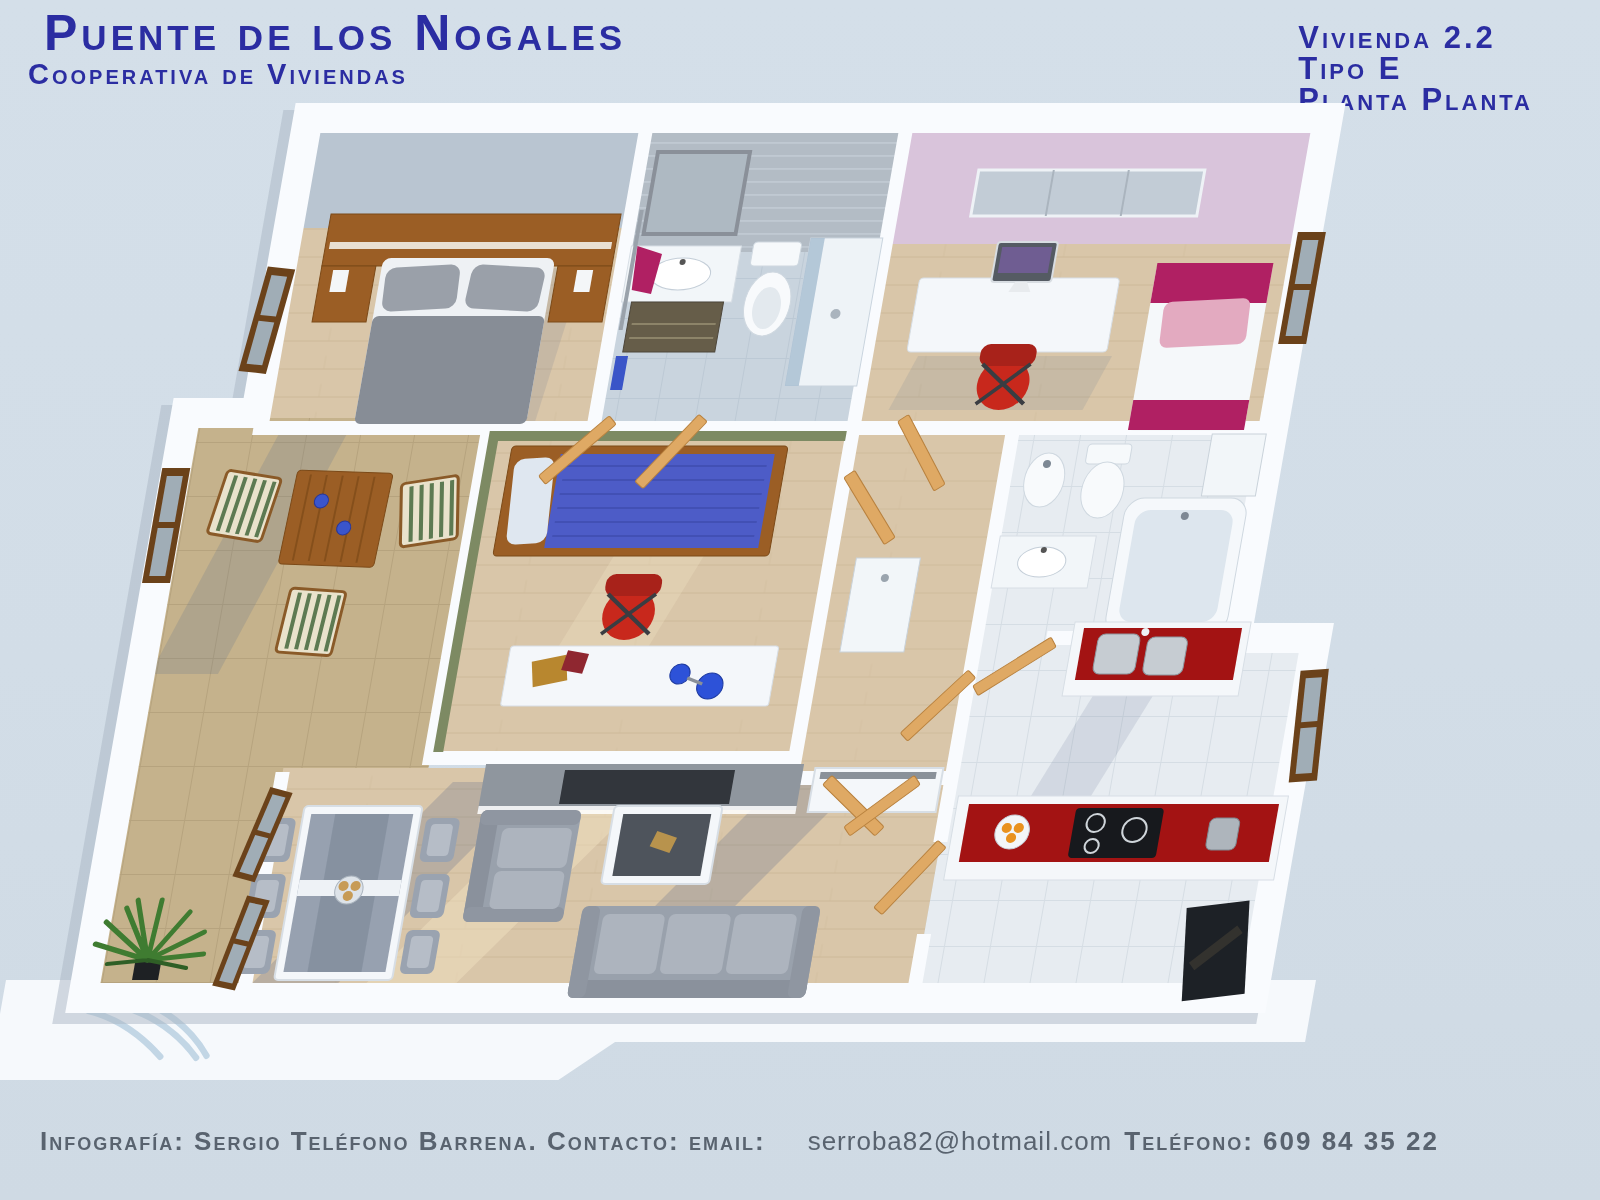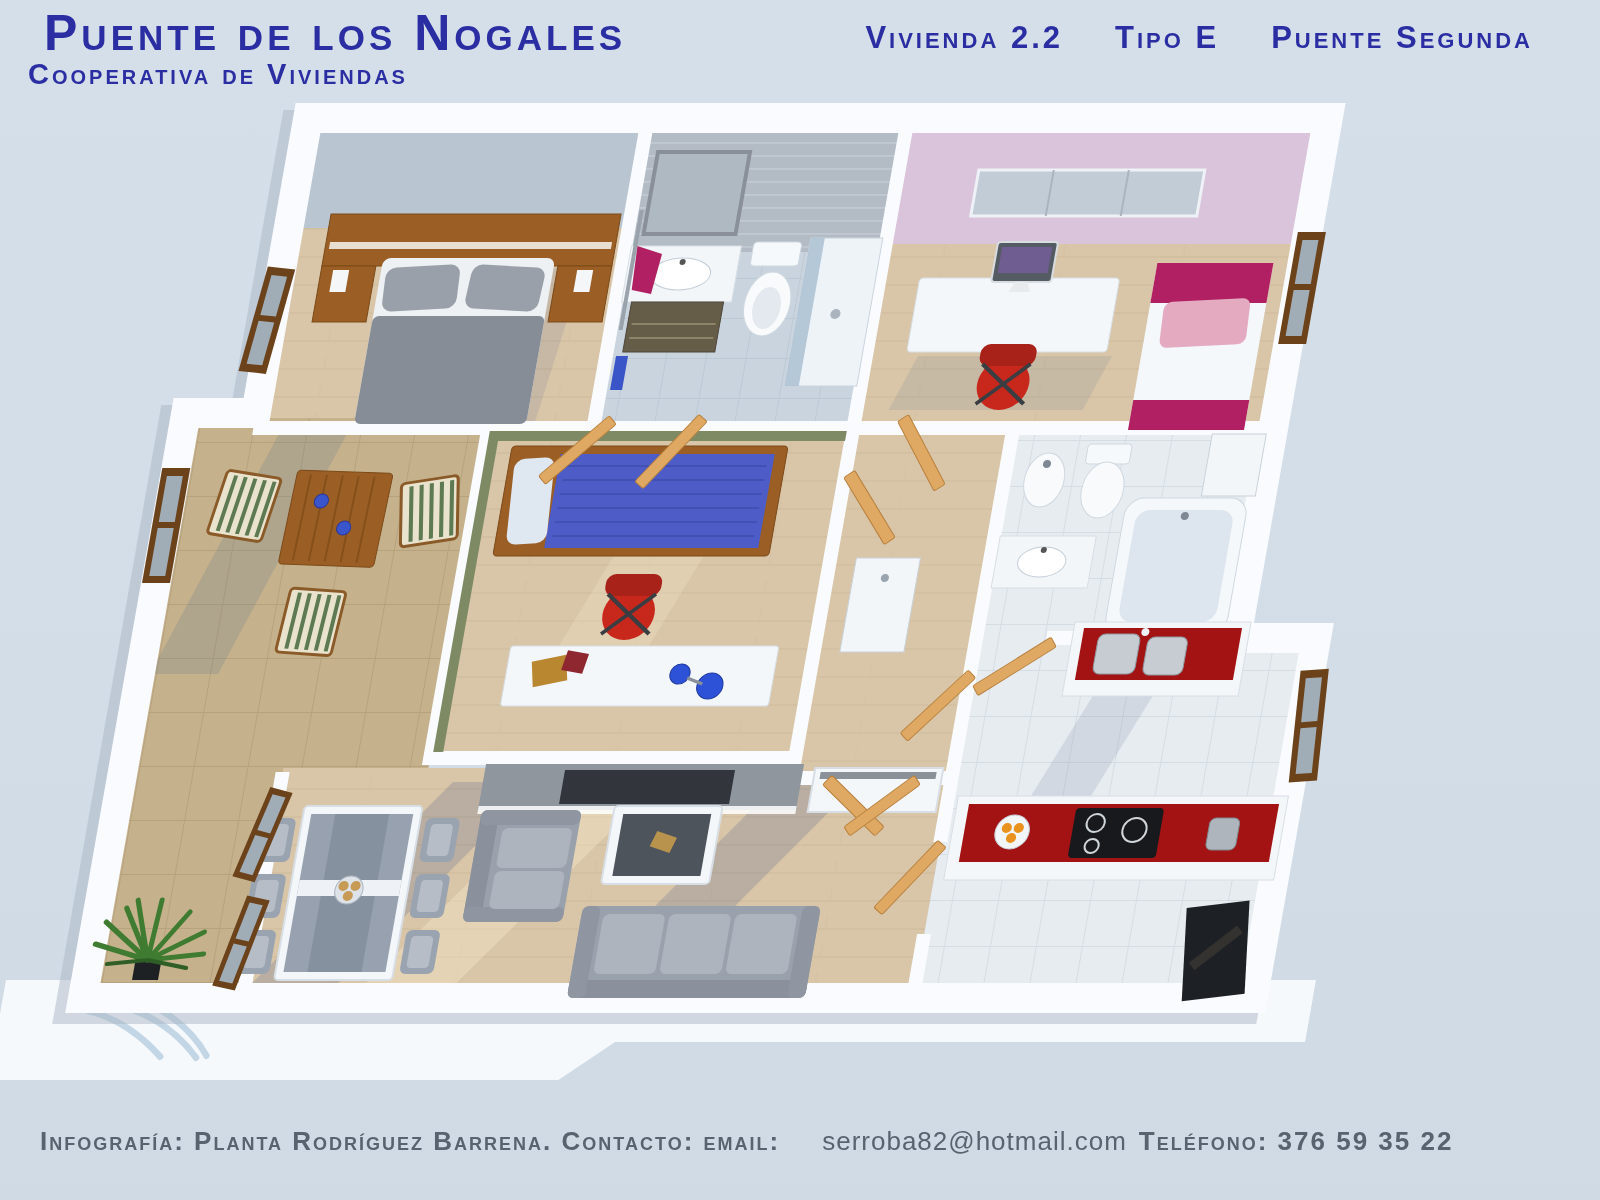--- a/index.html
+++ b/index.html
@@ -3,23 +3,23 @@
 <meta charset="utf-8">
 <style>
   html,body{margin:0;padding:0;}
   .stage{position:relative;width:1569px;height:1200px;overflow:hidden;
     background:linear-gradient(180deg,#d4dfe9 0%,#d2dde7 55%,#cfdae4 100%);
     font-family:"Liberation Sans","DejaVu Sans",sans-serif;padding-left:38px;}
   .title{position:absolute;left:44px;top:8px;font-size:50px;font-weight:bold;
     letter-spacing:4px;color:#2b2da2;font-variant:small-caps;line-height:1;}
   .subtitle{position:absolute;left:28px;top:60px;font-size:29px;font-weight:bold;
     letter-spacing:3px;color:#2b2da2;font-variant:small-caps;line-height:1;}
-  .meta{position:absolute;top:22px;right:74px;display:flex;gap:52px;
+  .meta{position:absolute;top:22px;right:74px;display:flex;
     font-size:31px;font-weight:bold;letter-spacing:3px;color:#2b2da2;
-    font-variant:small-caps;line-height:1;}
+    font-variant:small-caps;line-height:1;flex-direction:column;}
   .credit{position:absolute;left:40px;top:1126px;display:flex;gap:12px;
     font-size:26px;font-weight:bold;letter-spacing:2px;color:#59636f;
     font-variant:small-caps;line-height:1.2;white-space:nowrap;}
   .credit .email{font-variant:normal;letter-spacing:1px;font-weight:normal;margin-left:30px;}
   svg.plan{position:absolute;left:0;top:0;width:1600px;height:1200px;}
   .wall{fill:none;stroke:#f9fbfe;stroke-width:14;}
   .wallx{fill:none;stroke:#f9fbfe;stroke-width:30;}
   .wshadow{fill:none;stroke:#a9b6c3;stroke-width:34;opacity:.5;}
   .apron{fill:#f6f9fc;}
   .shadow{fill:#5c6e8c;}
@@ -32,21 +32,21 @@
 </head>
 <body>
 
 <div class="stage">
 
   <div class="title">Puente de los Nogales</div>
   <div class="subtitle">Cooperativa de Viviendas</div>
   <div class="meta">
     <span>Vivienda 2.2</span>
     <span>Tipo E</span>
-    <span>Puente Segunda</span>
+    <span>Planta Planta</span>
   </div>
 
   <svg class="plan" viewBox="0 0 1600 1200">
     <defs>
       <pattern id="tgrid" width="54" height="54" patternUnits="userSpaceOnUse">
         <path d="M54,0 H0 V54" fill="none" stroke="#b19e79" stroke-width="2"></path>
       </pattern>
       <pattern id="ktile" width="46" height="46" patternUnits="userSpaceOnUse">
         <path d="M46,0 H0 V46" fill="none" stroke="#d3dbe2" stroke-width="2"></path>
       </pattern>
@@ -386,18 +386,18 @@
           </g>
         <g transform="translate(762,726) rotate(38)">
             <rect x="-6" y="0" width="12" height="85" rx="2" stroke="#b9823f" fill="#dfa964"></rect>
           </g>
       </g>
 
     </g>
   </svg>
 
   <div class="credit">
-    <span>Infografía: Planta Rodríguez Barrena. Contacto: email:</span>
+    <span>Infografía: Sergio Teléfono Barrena. Contacto: email:</span>
     <span class="email">serroba82@hotmail.com</span>
-    <span>Teléfono: 376 59 35 22</span>
+    <span>Teléfono: 609 84 35 22</span>
   </div>
 
 </div>
 
 </body></html>

